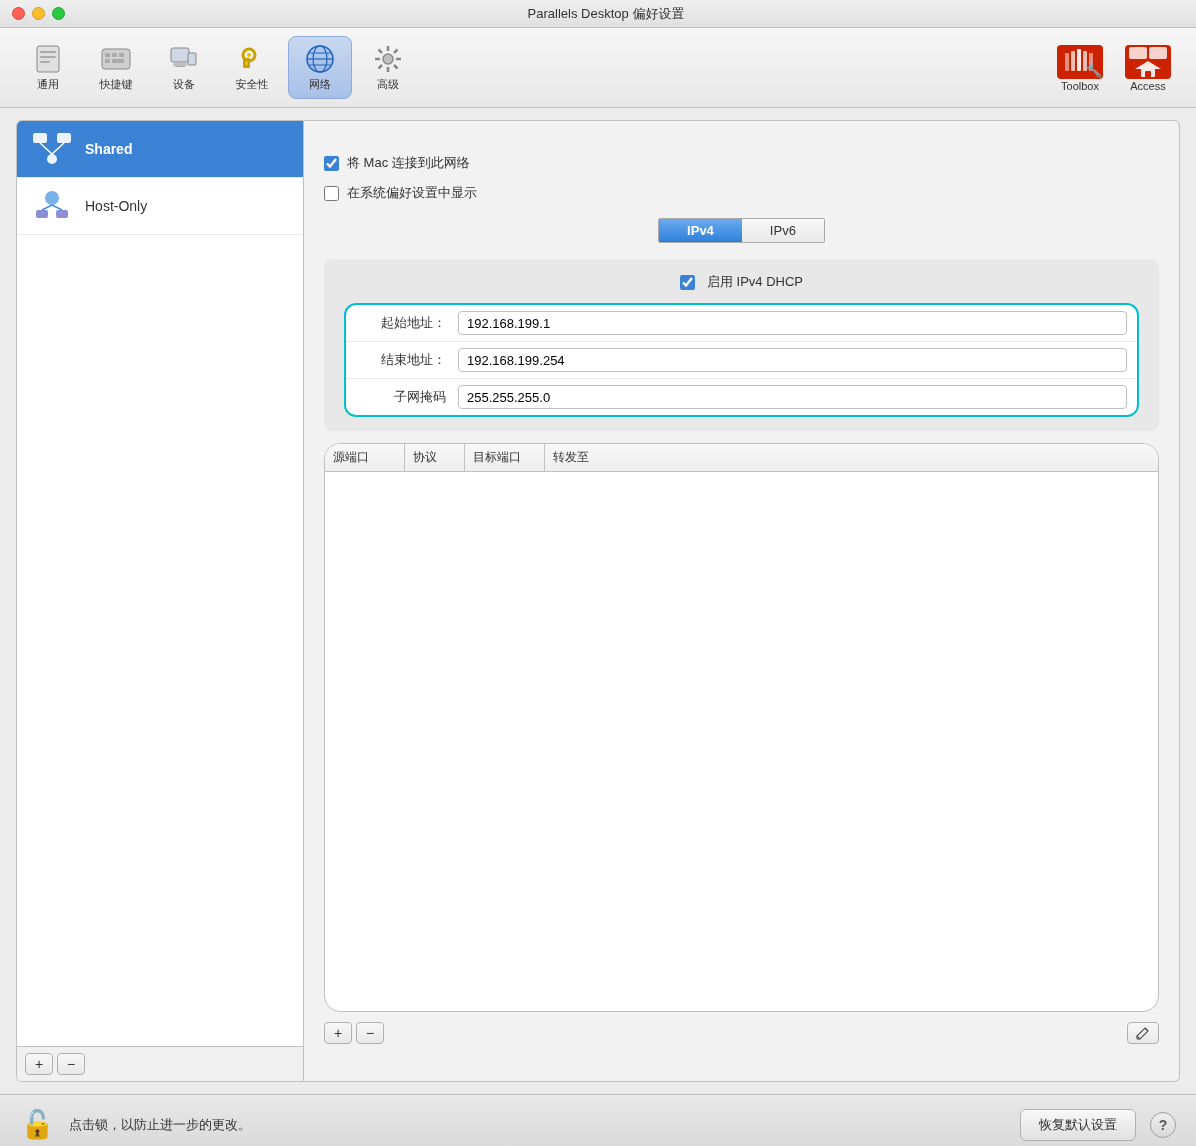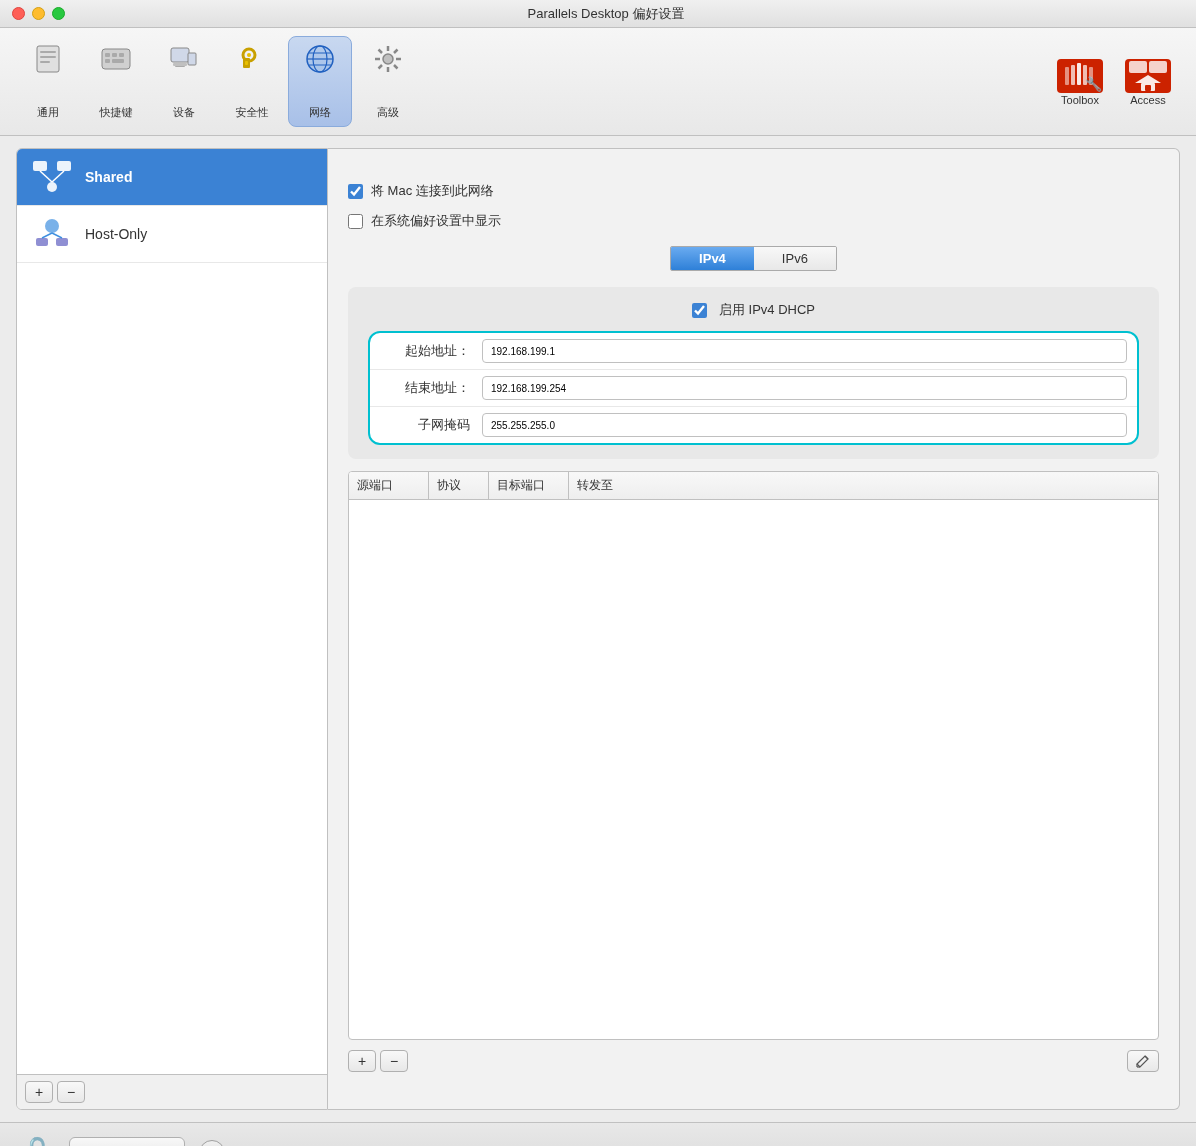--- a/index.html
+++ b/index.html
@@ -55,21 +55,20 @@
       gap: 4px;
     }
     .toolbar-item {
       display: flex;
       flex-direction: column;
       align-items: center;
       padding: 6px 14px;
       border-radius: 8px;
       cursor: pointer;
       min-width: 64px;
-      gap: 28px;
     }
     .toolbar-item.active {
       background: linear-gradient(to bottom, #c8d8f0, #a8c0e8);
       border: 1px solid #8aabdc;
     }
     .toolbar-icon {
       width: 32px;
       height: 32px;
       display: flex;
       align-items: center;
@@ -101,21 +100,21 @@
     
     .main-content {
       display: flex;
       height: calc(1146px - 28px - 72px - 60px);
       padding: 12px 16px;
       gap: 0;
     }
 
     
     .sidebar {
-      width: 312px;
+      width: 288px;
       background: white;
       border: 1px solid #c0c0c0;
       border-radius: 6px 0 0 6px;
       display: flex;
       flex-direction: column;
       overflow: hidden;
     }
     .sidebar-list {
       flex: 1;
       overflow-y: auto;
@@ -264,21 +263,21 @@
       font-size: 13px;
       color: #333;
       margin-right: 12px;
     }
     .addr-input {
       flex: 1;
       height: 24px;
       border: 1px solid #c0c0c0;
       border-radius: 4px;
       padding: 0 8px;
-      font-size: 10px;
+      font-size: 13px;
       background: white;
       outline: none;
     }
     .addr-value {
       flex: 1;
       height: 24px;
       display: flex;
       align-items: center;
       font-size: 13px;
       padding: 0 8px;
@@ -292,21 +291,21 @@
       display: flex;
       flex-direction: column;
       gap: 6px;
     }
     .port-section-label {
       font-size: 13px;
       color: #333;
     }
     .port-table {
       border: 1px solid #c0c0c0;
-      border-radius: 4px;
+      border-radius: 16px;
       background: white;
       overflow: hidden;
       flex: 1;
     }
     .port-table-header {
       display: flex;
       background: linear-gradient(to bottom, #f8f8f8, #eeeeee);
       border-bottom: 1px solid #c0c0c0;
     }
     .port-col {
@@ -612,15 +611,16 @@
             <line x1="1" y1="13" x2="4" y2="13" stroke="#555" stroke-width="1.2"></line>
           </svg>
         </div>
       </div>
     </div>
   </div>
 </div>
 
 <div class="bottom-bar">
   <span class="lock-icon">🔓</span>
+  <span class="bottom-bar-text">点击锁，以防止进一步的更改。</span>
   <button class="restore-btn">恢复默认设置</button>
   <div class="help-btn">?</div>
 </div>
 
 </body></html>

